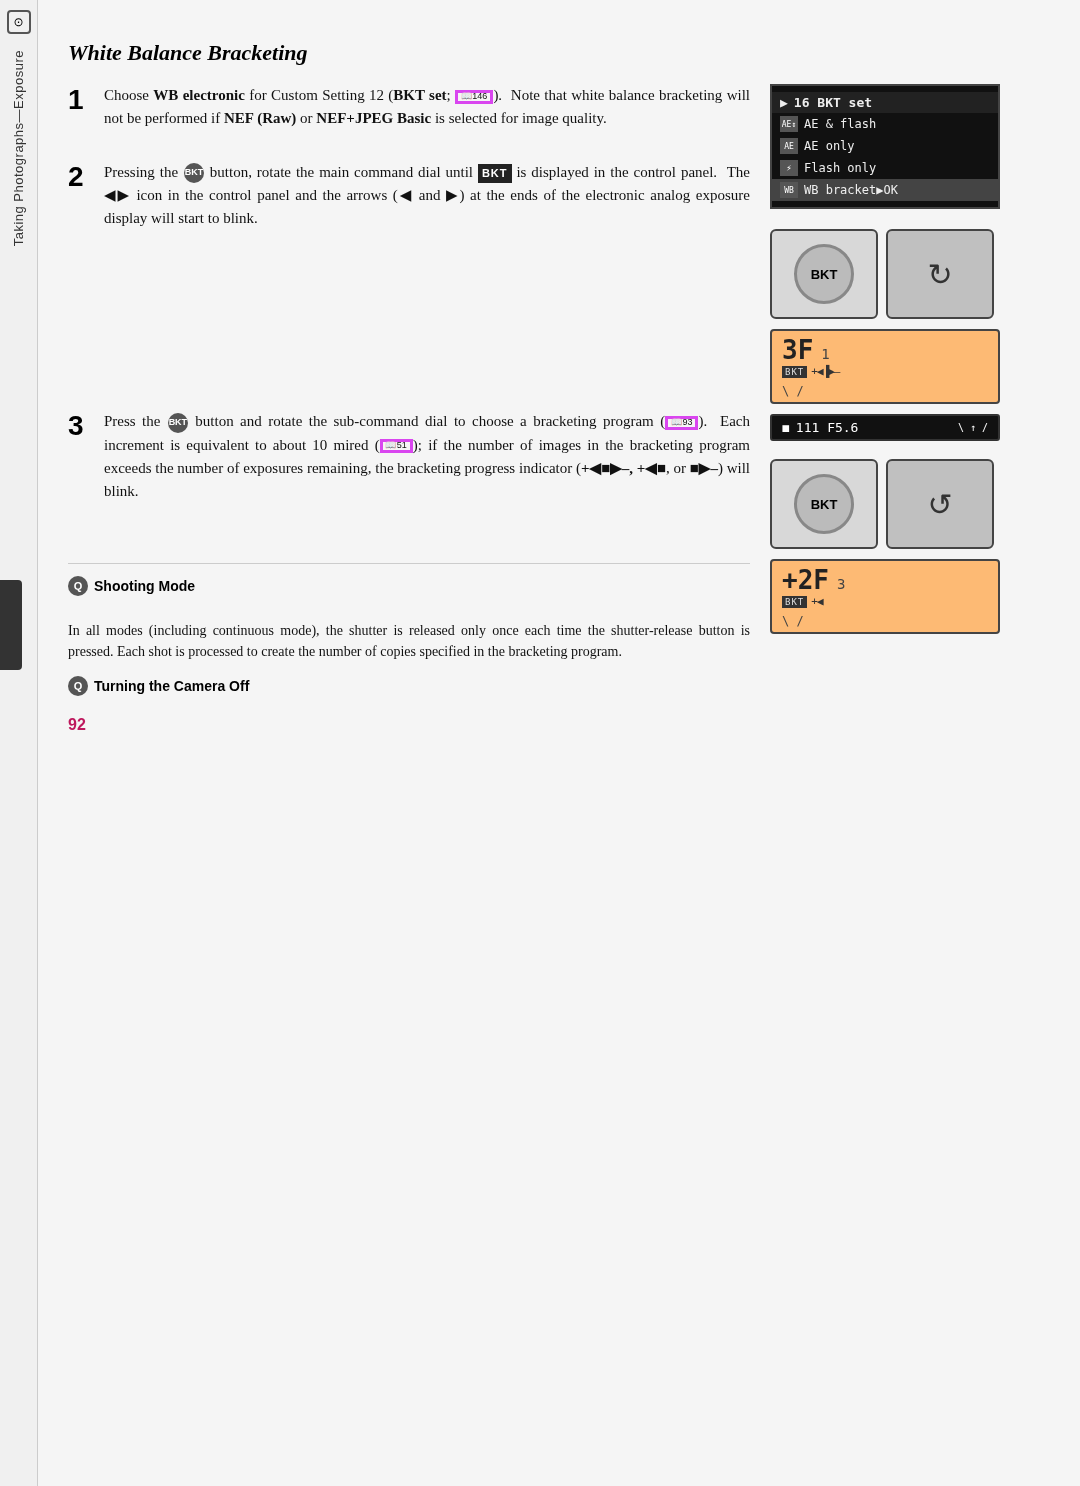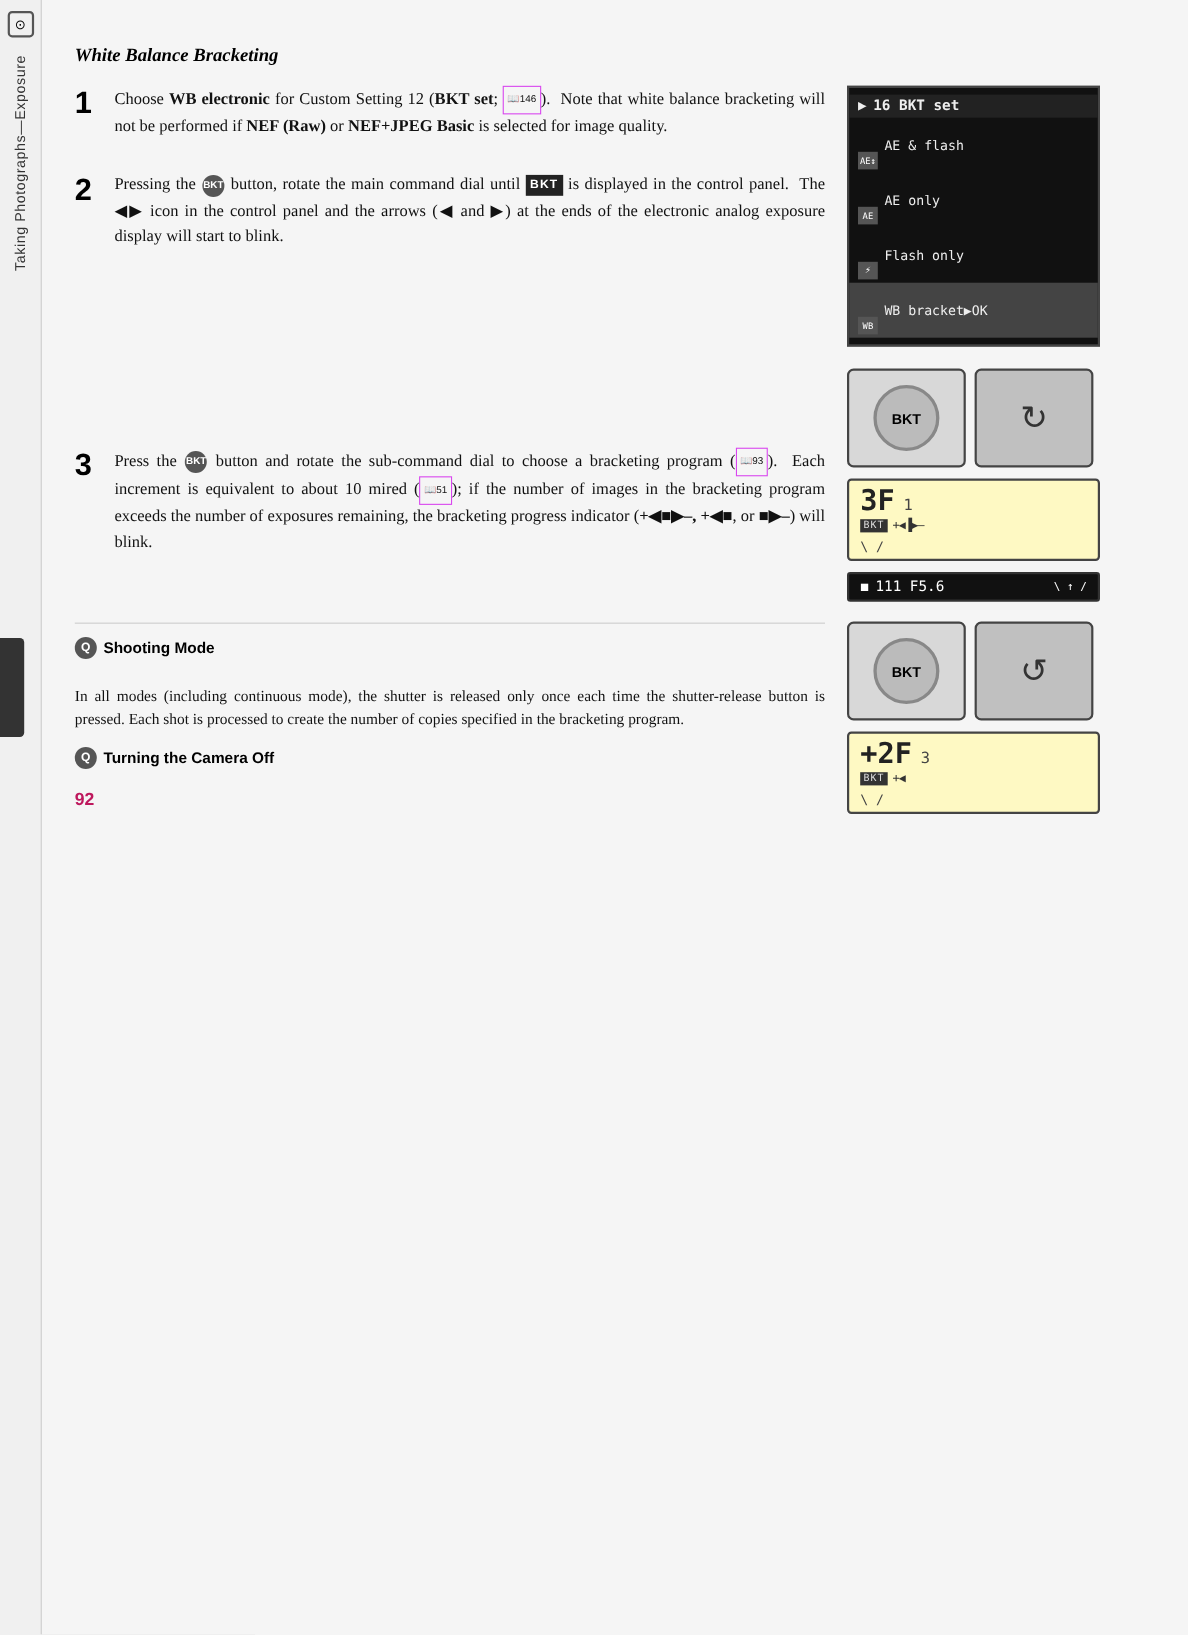--- a/index.html
+++ b/index.html
@@ -70,21 +70,21 @@
     .content {
       flex: 1;
       padding: 40px 50px 40px 30px;
       position: relative;
     }
 
     
     .section-title {
       font-style: italic;
       font-weight: bold;
-      font-size: 17px;
+      font-size: 22px;
       margin-bottom: 18px;
       color: #000;
     }
 
     
     .step-row {
       display: flex;
       margin-bottom: 24px;
     }
 
@@ -179,21 +179,20 @@
     .menu-icon-box {
       width: 18px;
       height: 16px;
       background: #555;
       color: #fff;
       font-size: 9px;
       display: inline-flex;
       align-items: center;
       justify-content: center;
       margin-right: 6px;
-      margin-top: 28px;
     }
 
     
     .camera-diagram {
       border: 2px solid #444;
       border-radius: 6px;
       background: #d8d8d8;
       width: 230px;
       height: 100px;
       display: flex;
@@ -214,21 +213,21 @@
       justify-content: center;
       font-weight: bold;
       font-size: 13px;
       font-family: Arial, sans-serif;
     }
 
     
     .control-panel {
       border: 2px solid #444;
       border-radius: 4px;
-      background: #fef9c3;
+      background: #fdba74;
       width: 230px;
       height: 75px;
       padding: 6px 10px;
       font-family: monospace;
       display: flex;
       flex-direction: column;
       justify-content: center;
     }
 
     .cp-row1 {
@@ -344,24 +343,24 @@
       display: flex;
       flex-direction: column;
       gap: 10px;
       padding-top: 0;
     }
 
     .small-ref {
       display: inline-flex;
       align-items: center;
       justify-content: center;
-      border: 1px solid #d946ef;
+      border: 3px solid #d946ef;
       font-size: 9px;
       padding: 0 3px;
-      height: 26px;
+      height: 14px;
       vertical-align: middle;
       font-family: Arial, sans-serif;
     }
 
   </style>
 </head>
 <body>
 
 <div class="page">
 

